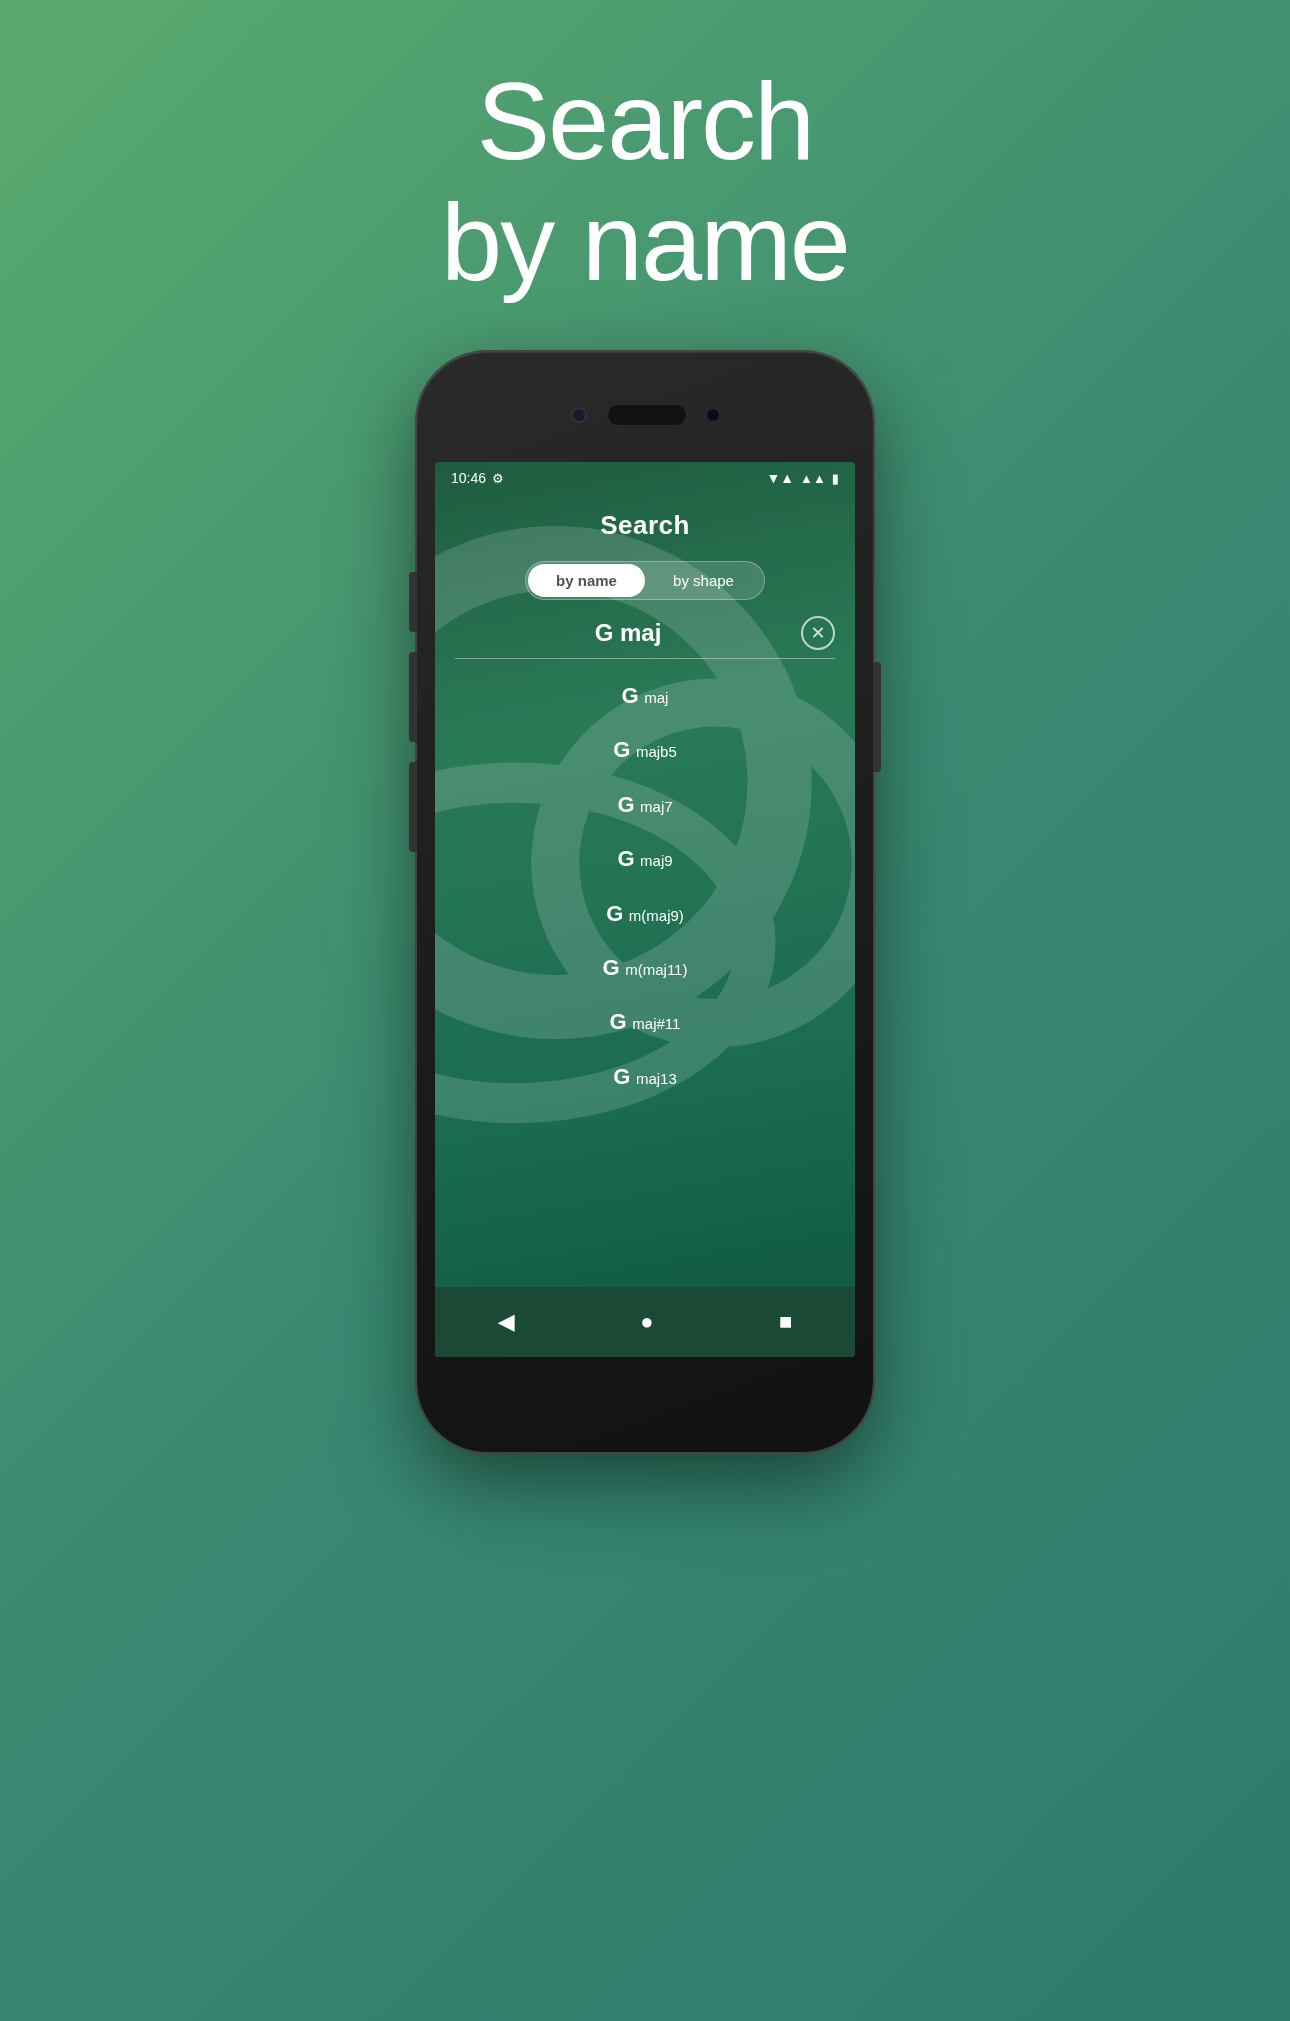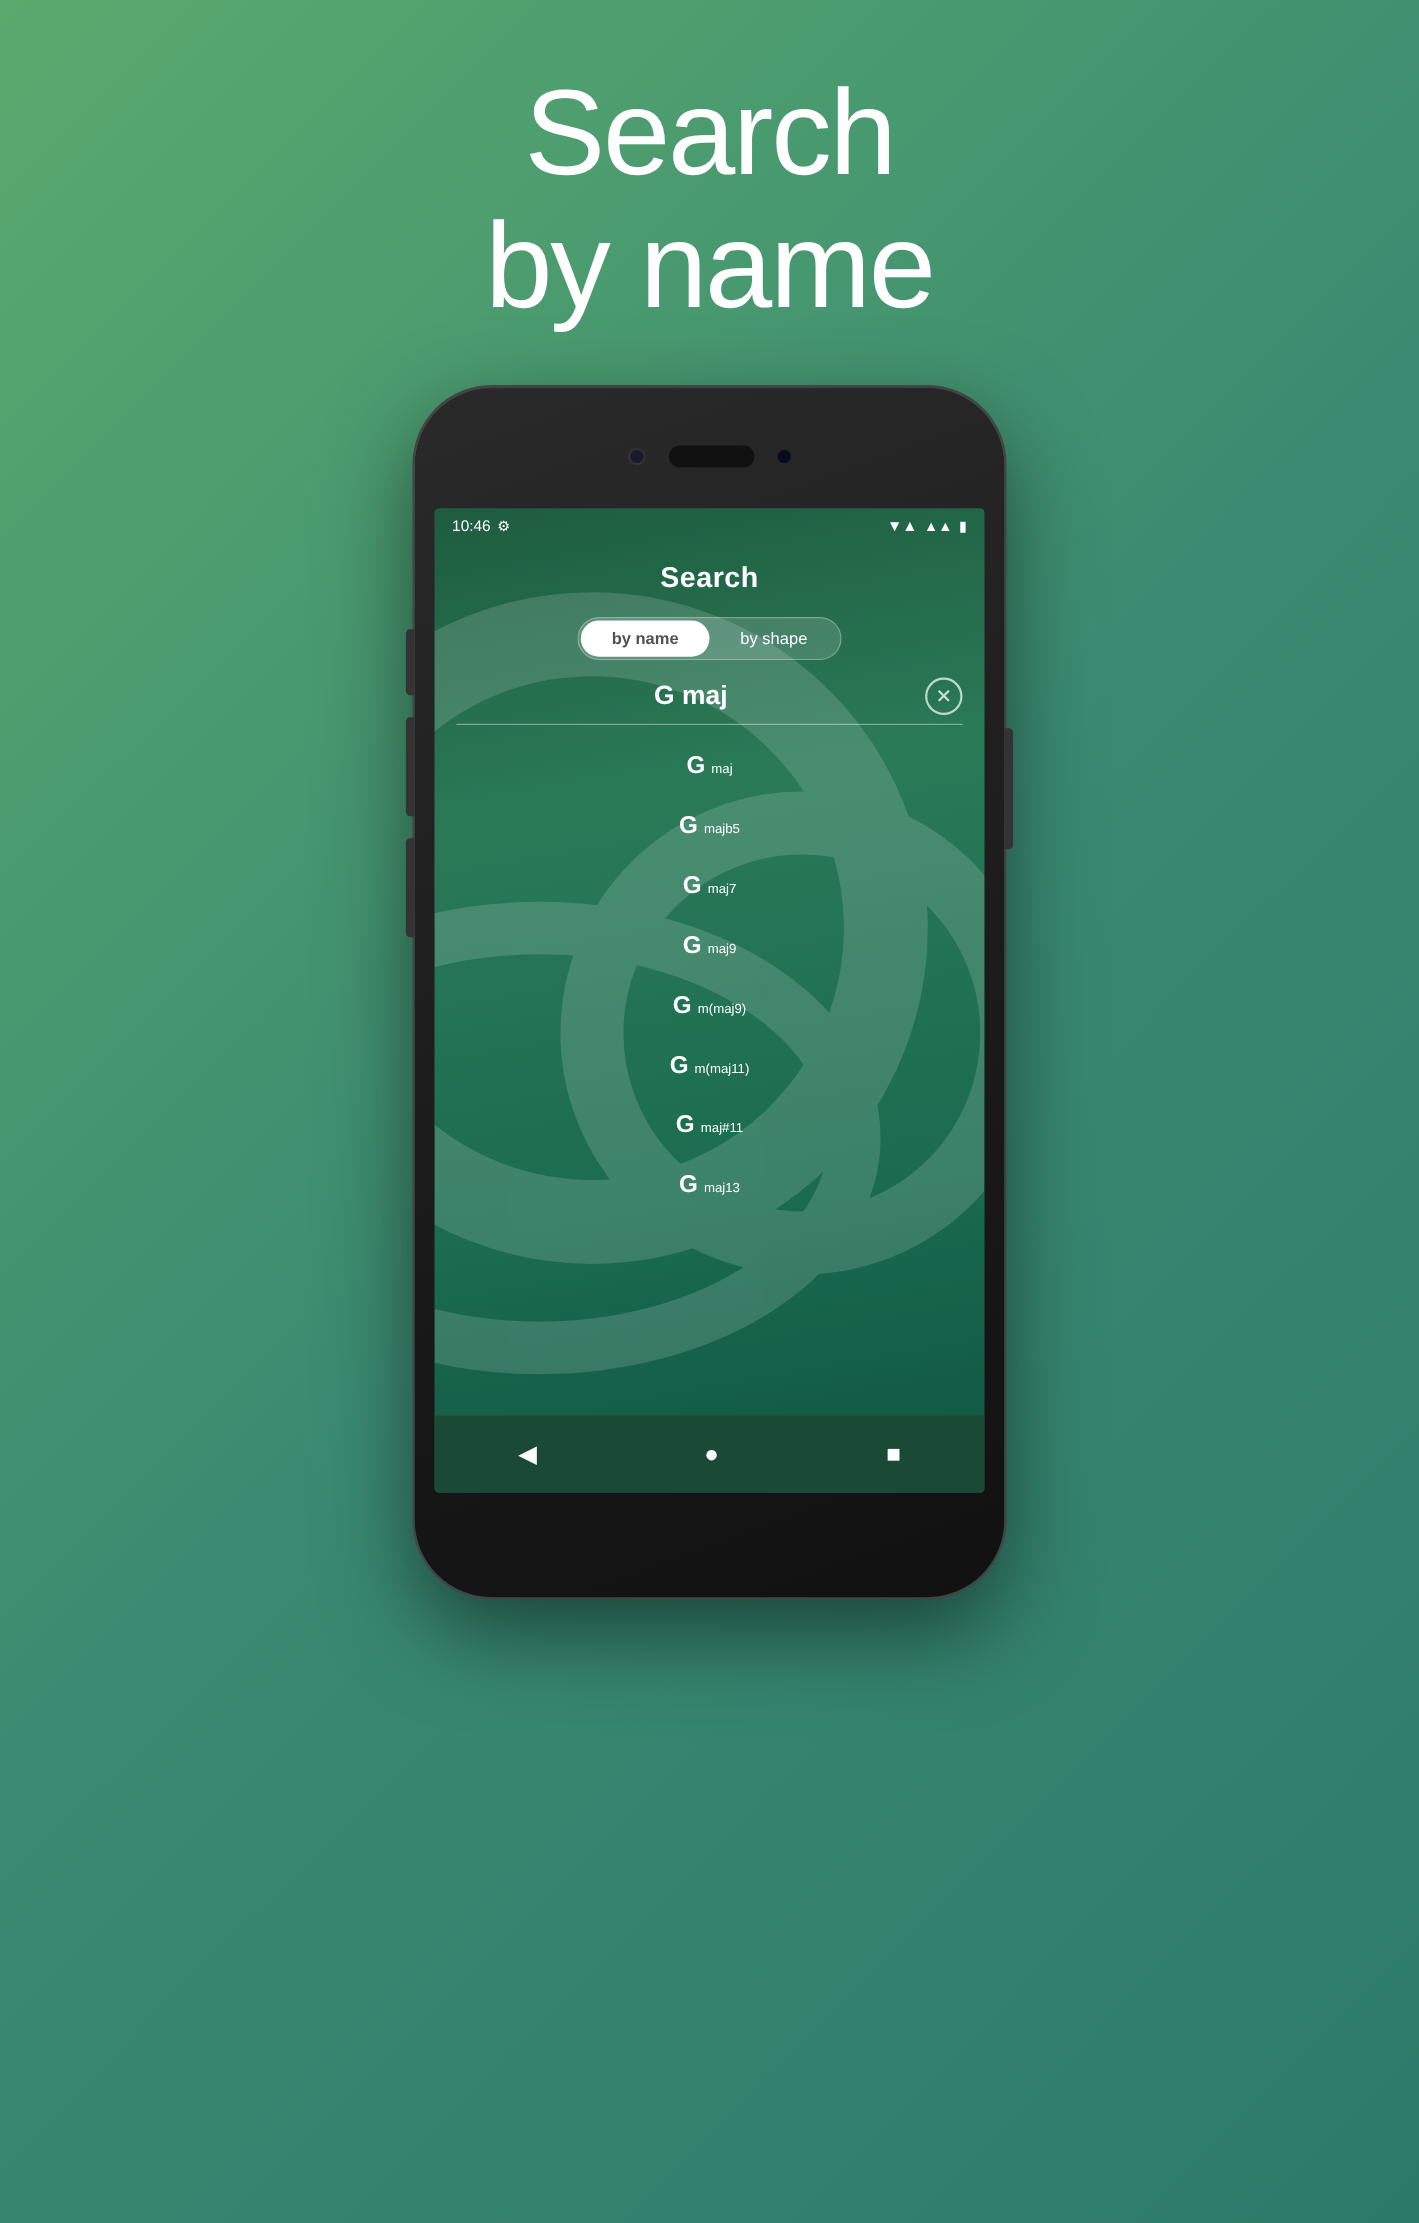--- a/index.html
+++ b/index.html
@@ -23,21 +23,21 @@
       text-align: center;
       margin-top: 60px;
       line-height: 1.1;
       letter-spacing: -2px;
     }
 
     
     .phone-container {
       margin-top: 50px;
       position: relative;
-      width: 536px;
+      width: 456px;
       height: 1100px;
     }
 
     .phone-shell {
       position: absolute;
       inset: 0;
       background: linear-gradient(160deg, #2a2a2a 0%, #1a1a1a 60%, #111 100%);
       border-radius: 70px;
       box-shadow:
         0 0 0 2px #444,
@@ -264,21 +264,21 @@
       line-height: 1.2;
     }
 
     .result-item .note-letter {
       font-weight: 700;
       font-size: 22px;
     }
 
     .result-item .chord-suffix {
       font-weight: 300;
-      font-size: 12px;
+      font-size: 15px;
     }
 
     
     .bottom-nav {
       position: absolute;
       bottom: 0;
       left: 0;
       right: 0;
       height: 70px;
       background: #1a4a35;

